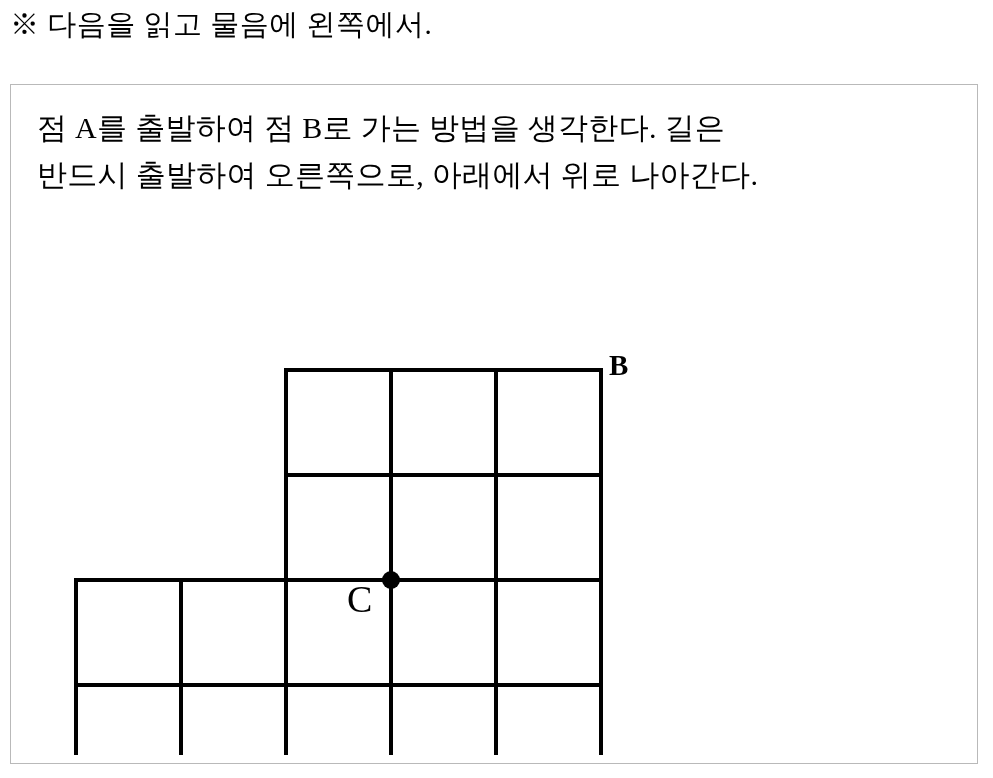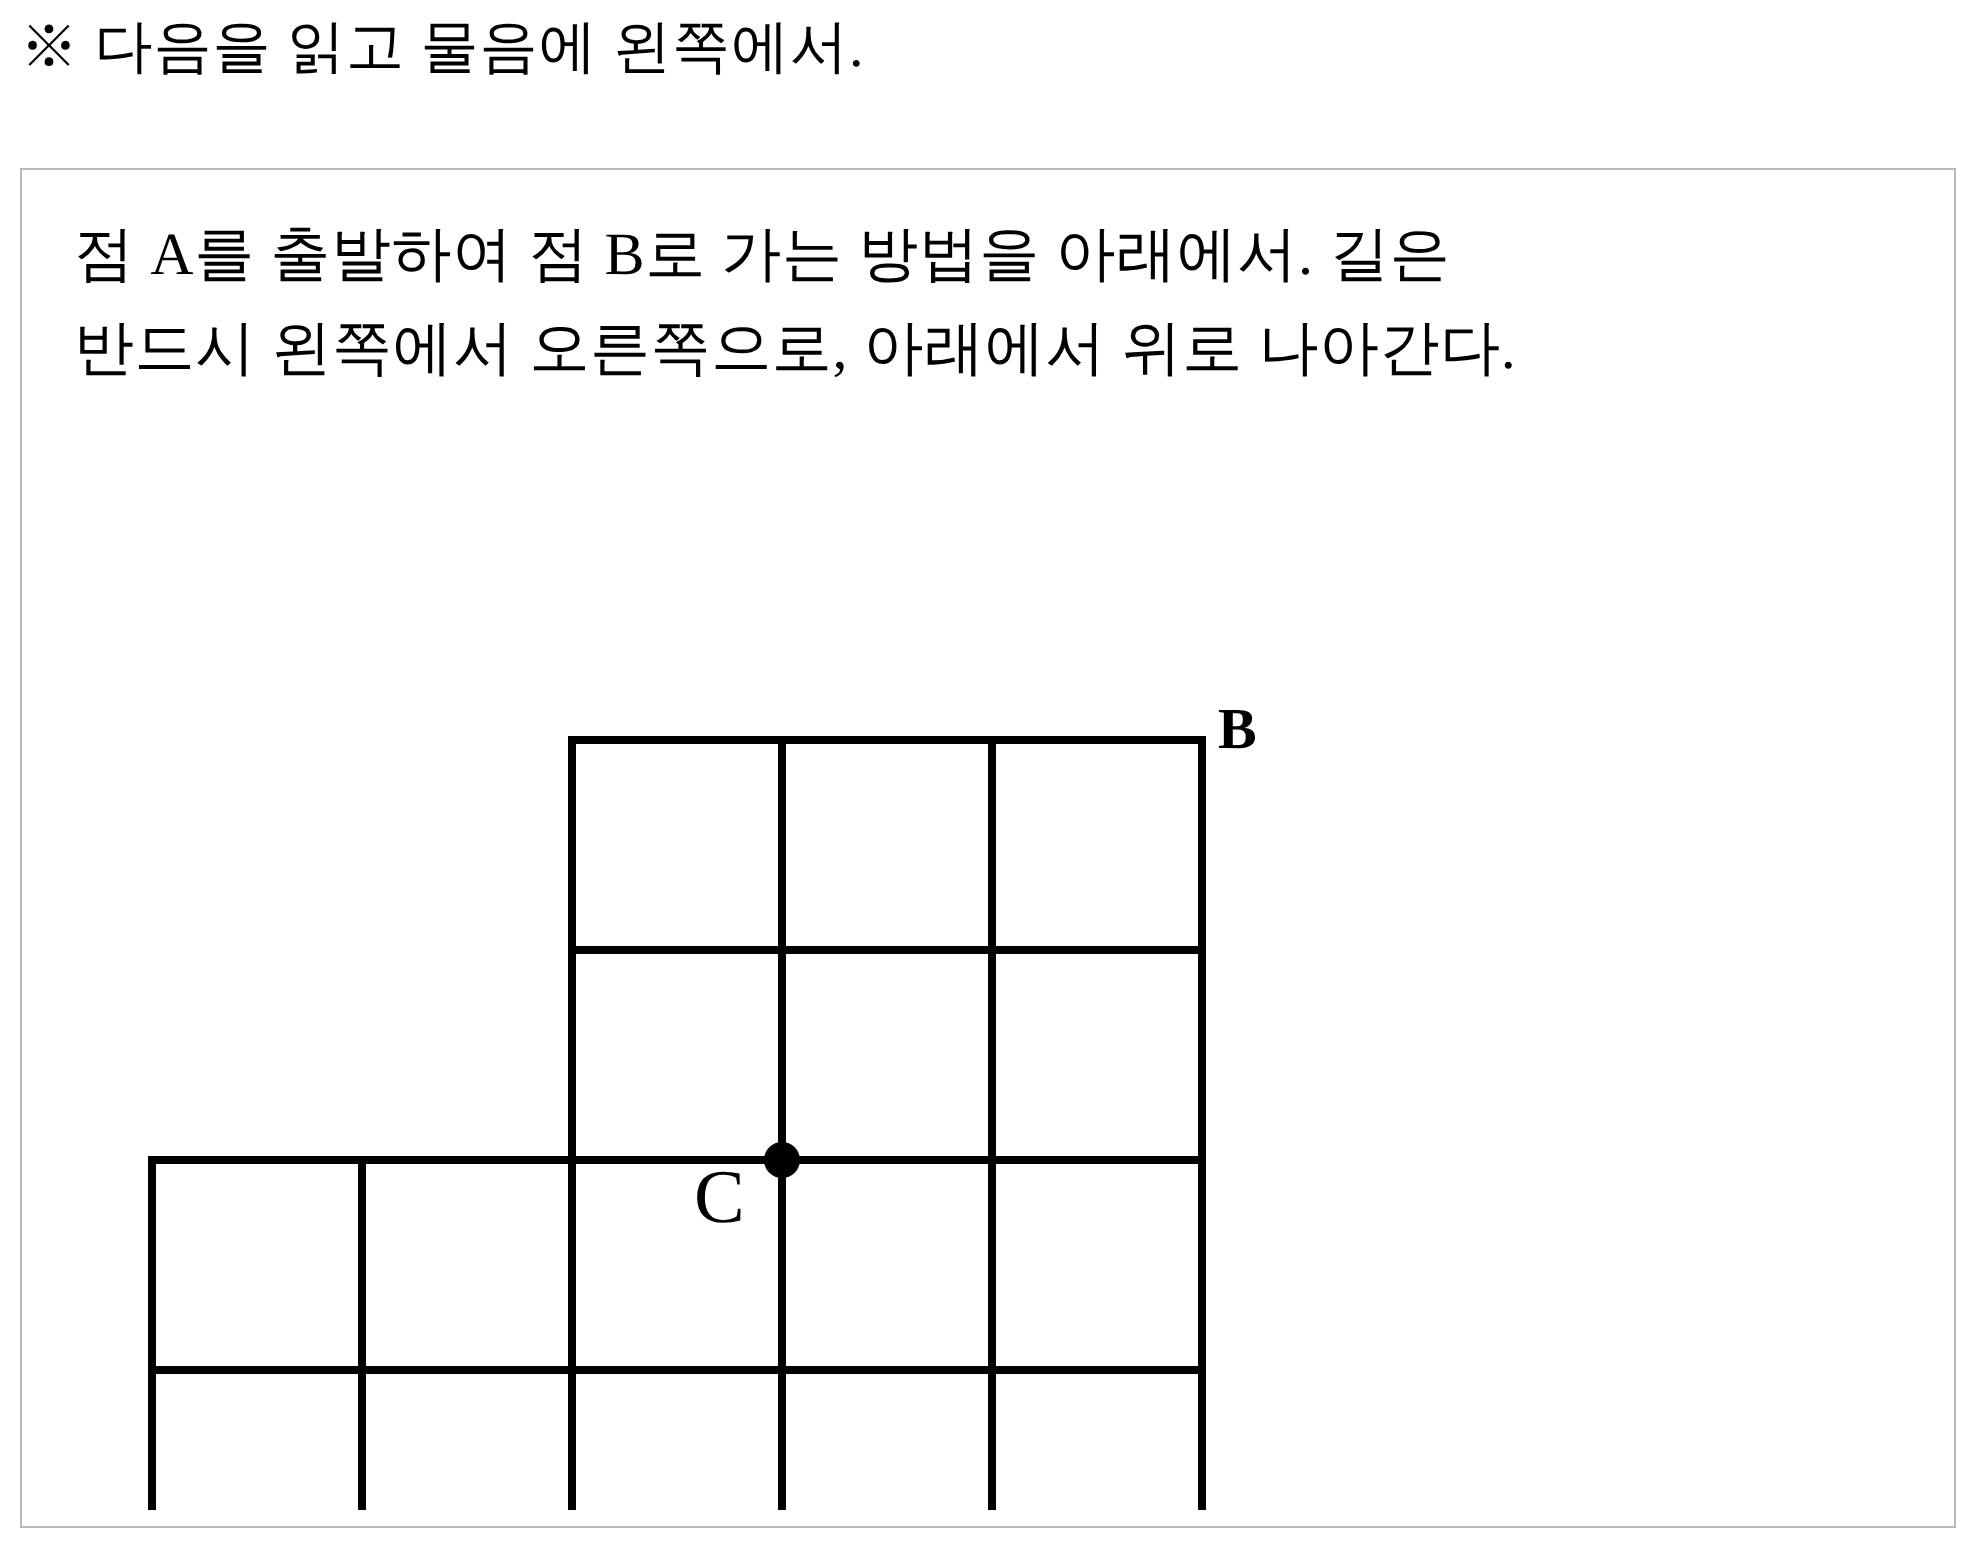--- a/index.html
+++ b/index.html
@@ -70,22 +70,22 @@
   }
 </style>
 </head>
 <body>
 
 <div id="instruction">※ 다음을 읽고 물음에 왼쪽에서.</div>
 
 <div id="problem-box">
 
   <div id="problem-text">
-    <span class="line">점 A를 출발하여 점 B로 가는 방법을 아래에서. 길은</span>
-    <span class="line">반드시 왼쪽에서 오른쪽으로, 아래에서 위로 나아간다.</span>
+    <span class="line">점 A를 출발하여 점 B로 가는 방법을 생각한다. 길은</span>
+    <span class="line">반드시 출발하여 오른쪽으로, 아래에서 위로 나아간다.</span>
   </div>
 
   <div id="figure">
     <svg width="966" height="520" viewBox="0 0 966 520">
       <g stroke="#000000" stroke-width="4" fill="none" stroke-linecap="square">
 
         <line x1="275" y1="135" x2="590" y2="135"></line>
         <line x1="275" y1="240" x2="590" y2="240"></line>
         <line x1="65" y1="345" x2="590" y2="345"></line>
         <line x1="65" y1="450" x2="590" y2="450"></line>

